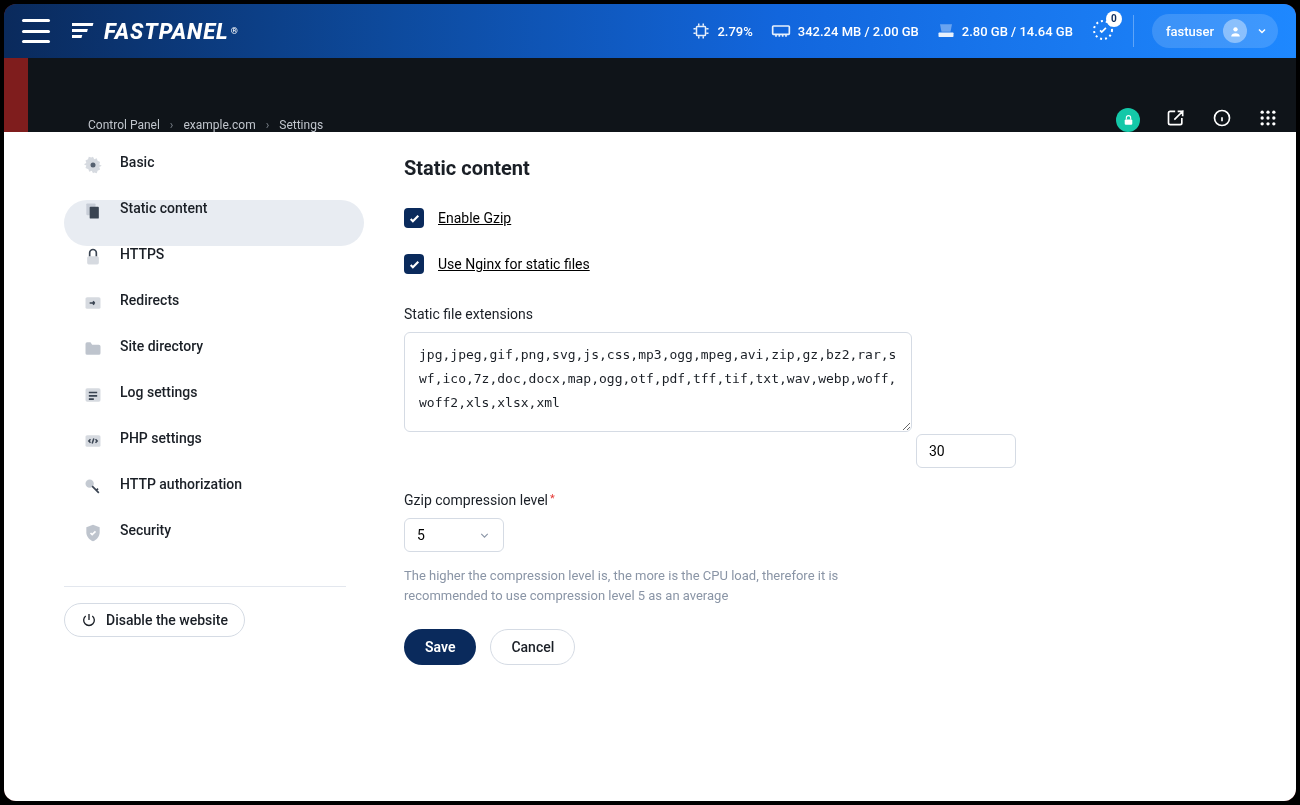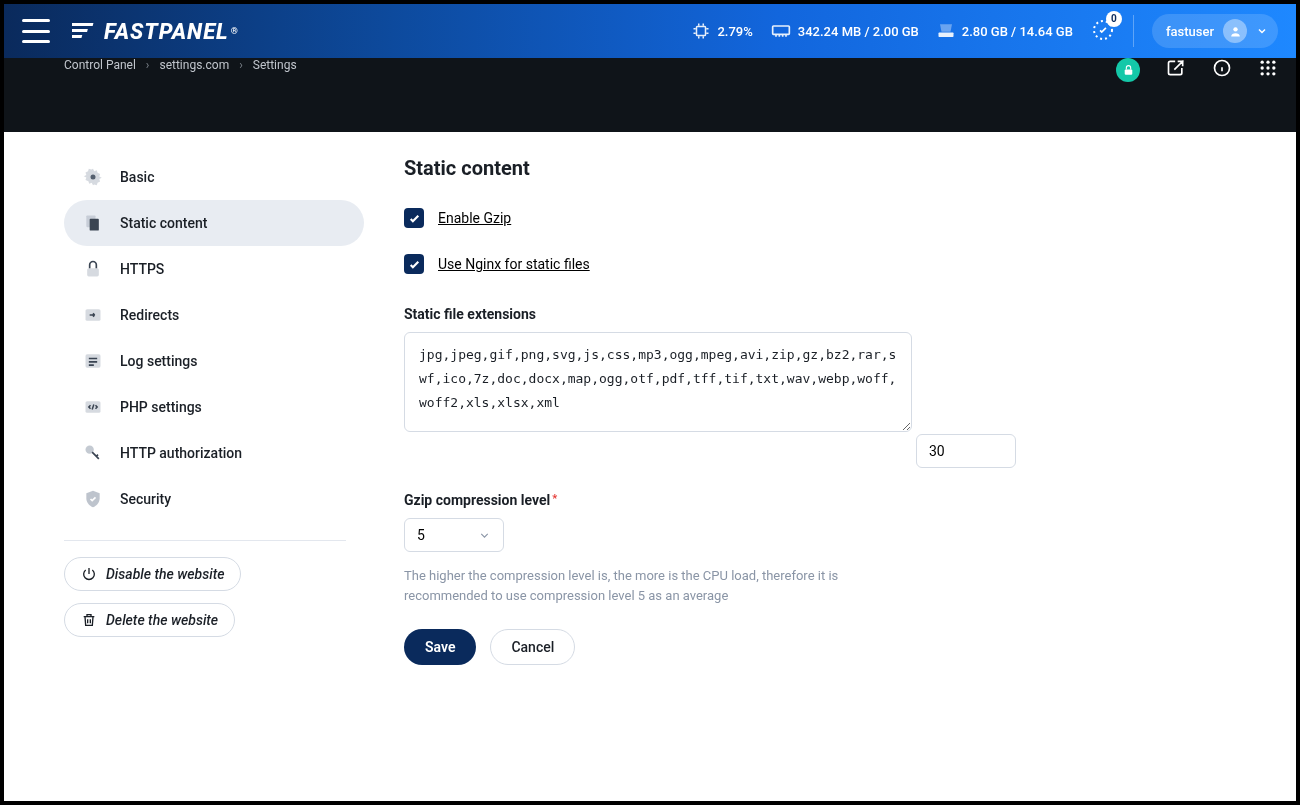--- a/index.html
+++ b/index.html
@@ -1,54 +1,54 @@
 <!DOCTYPE html>
 <html><head>
 <meta charset="utf-8">
 <style>
 * { margin:0; padding:0; box-sizing:border-box; font-family:-apple-system,BlinkMacSystemFont,"Segoe UI",Roboto,sans-serif; }
 body { width:1300px; height:805px; background:#000; overflow:hidden; }
-.frame { position:absolute; inset:4px; background:#7f1d1d; border-radius:0; overflow:hidden; }
+.frame { position:absolute; inset:4px; background:#7f1d1d; border-radius:12px; overflow:hidden; }
 .topbar { height:54px; background:linear-gradient(90deg,#0a2a5c 0%,#0d4a9d 30%,#1266dd 60%,#1e88ff 100%); display:flex; align-items:center; padding:0 18px; color:#fff; }
 .hamburger { width:28px; height:24px; display:flex; flex-direction:column; justify-content:space-between; cursor:pointer; margin-right:22px; }
 .hamburger span { background:#fff; height:3px; border-radius:2px; }
 .logo { display:flex; align-items:center; font-weight:800; font-size:22px; letter-spacing:1px; font-style:italic; }
 .logo-ic { margin-right:6px; }
 .logo sup { font-size:9px; margin-left:2px; font-style:normal; }
 .top-right { margin-left:auto; display:flex; align-items:center; gap:18px; font-size:13px; font-weight:500; }
 .stat { display:flex; align-items:center; gap:7px; }
 .stat svg { opacity:.9; }
 .notif { position:relative; cursor:pointer; }
 .notif-badge { position:absolute; top:-7px; right:-7px; background:#fff; color:#0a2a5c; border-radius:50%; width:16px; height:16px; font-size:10px; font-weight:700; display:flex; align-items:center; justify-content:center; }
 .vdiv { width:1px; height:32px; background:rgba(255,255,255,.3); }
 .user-chip { display:flex; align-items:center; gap:9px; background:rgba(255,255,255,.15); border-radius:18px; padding:5px 10px 5px 14px; cursor:pointer; font-size:13px; }
 .avatar { width:24px; height:24px; background:rgba(255,255,255,.4); border-radius:50%; display:flex; align-items:center; justify-content:center; }
-.subheader { height:74px; background:#0f1419; color:#fff; display:flex; align-items:flex-start; padding:0 18px 0 60px; }
+.subheader { height:74px; background:#0f1419; color:#fff; display:flex; align-items:flex-end; padding:0 18px 0 60px;margin-left:24px; }
 .sub-left { display:flex; flex-direction:column; gap:3px; }
 .breadcrumb { display:flex; align-items:center; gap:10px; font-size:12px; color:#c0c5cc; }
 .crumb { cursor:pointer; }
 .chev { color:#7a8088; }
 .page-title { display:flex; align-items:center; gap:10px; font-size:22px; font-weight:600; }
 .pt-ic { opacity:.7; }
 .sub-right { margin-left:auto; display:flex; align-items:center; gap:26px; }
 .sub-right .ic-btn { cursor:pointer; color:#fff; }
 .badge-ssl { width:24px; height:24px; background:#14c8a8; border-radius:50%; display:flex; align-items:center; justify-content:center; }
 .content { position:absolute; top:128px; left:0; right:0; bottom:0; display:flex; overflow:auto; background:#fff; }
 .sidebar { width:360px; padding:22px 0 22px 60px; }
 .side-nav { list-style:none; }
-.side-item { display:flex; align-items:center; gap:16px; height:46px; padding:0 18px; border-radius:23px; cursor:pointer; font-size:14px; color:#1a1f26; font-weight:500; }
+.side-item { display:flex; gap:16px; height:46px; padding:0 18px; border-radius:23px; cursor:pointer; font-size:14px; color:#1a1f26; font-weight:500; }
 .side-item.active { background:#e8ecf2; }
 .side-item .nav-ic { width:22px; height:22px; display:flex; align-items:center; justify-content:center; color:#8a95a6; }
 .side-sep { border:none; border-top:1px solid #e3e7ee; margin:18px 18px 16px 0; }
-.side-btn { display:inline-flex; align-items:center; gap:9px; border:1px solid #d5dbe4; background:#fff; border-radius:18px; padding:8px 16px; font-size:14px; font-weight:500; cursor:pointer; margin-bottom:12px; color:#1a1f26;font-style:italic; }
+.side-btn { display:inline-flex; align-items:center; gap:9px; border:1px solid #d5dbe4; background:#fff; border-radius:18px; padding:8px 16px; font-size:14px; font-weight:500; cursor:pointer; margin-bottom:12px; color:#1a1f26; }
 .main { flex:1; padding:24px 40px 40px 40px; max-width:920px; }
 .main h1 { font-size:20px; font-weight:700; margin-bottom:28px; color:#1a1f26; }
 .chk-row { display:flex; align-items:center; gap:14px; margin-bottom:26px; font-size:14px;text-decoration:underline; }
 .chk { width:20px; height:20px; background:#0a2a5c; border-radius:4px; display:flex; align-items:center; justify-content:center; cursor:pointer; }
-.field-label { font-size:14px; font-weight:700; color:#1a1f26; margin-bottom:10px; display:block; }
+.field-label { font-size:14px; font-weight:400; color:#1a1f26; margin-bottom:10px; display:block; }
 .req { color:#e53935; font-size:11px; vertical-align:top; margin-left:2px; }
 .txtarea { width:508px; height:100px; border:1px solid #d5dbe4; border-radius:6px; padding:10px 14px; font-family:Menlo,Consolas,monospace; font-size:13px; line-height:1.85; resize:both; color:#1a1f26; margin-bottom:24px; }
 .num-input { width:100px; height:34px; border:1px solid #d5dbe4; border-radius:6px; padding:8px 12px; font-size:14px; margin-bottom:24px; }
 .select-wrap { position:relative; width:100px; margin-bottom:14px; }
 .select-input { width:100%; height:34px; border:1px solid #d5dbe4; border-radius:6px; padding:0 12px; font-size:14px; background:#fff; text-align:left; cursor:pointer; display:flex; align-items:center; justify-content:space-between; }
 .help { font-size:13px; color:#8a95a6; line-height:1.5; max-width:480px; margin-bottom:24px; }
 .btns { display:flex; gap:14px; }
 .btn { border-radius:18px; padding:9px 20px; font-size:14px; font-weight:600; cursor:pointer; border:1px solid transparent; }
 .btn-primary { background:#0a2a5c; color:#fff; }
 .btn-secondary { background:#fff; color:#1a1f26; border-color:#d5dbe4; font-weight:500; }
@@ -118,21 +118,21 @@
           </svg>
       </div>
     </div>
   </div>
 
   <div class="subheader">
     <div class="sub-left">
       <div class="breadcrumb">
         <span class="crumb">Control Panel</span>
         <span class="chev">›</span>
-        <span class="crumb">settings.com</span>
+        <span class="crumb">example.com</span>
         <span class="chev">›</span>
         <span class="crumb">Settings</span>
       </div>
     </div>
     <div class="sub-right">
       <span class="badge-ssl">
           <svg width="13" height="13" viewBox="0 0 24 24" fill="#fff">
             <rect x="5" y="10" width="14" height="10" rx="2"></rect>
             <path d="M8 10V7a4 4 0 118 0v3" fill="none" stroke="#fff" stroke-width="2"></path>
           </svg>
@@ -192,20 +192,28 @@
             <span class="nav-ic">
               <svg width="20" height="20" viewBox="0 0 24 24" fill="currentColor">
                 <rect x="3" y="5" width="18" height="14" rx="2" opacity=".35"></rect>
                 <path d="M8 12h6m0 0l-2-2m2 2l-2 2" stroke="#3a4452" stroke-width="2" fill="none"></path>
               </svg>
             </span>
             <span>Redirects</span>
           </li>
         <li class="side-item">
             <span class="nav-ic">
+              <svg width="20" height="20" viewBox="0 0 24 24" fill="currentColor" opacity=".55">
+                <path d="M3 6a2 2 0 012-2h4l2 3h8a2 2 0 012 2v8a2 2 0 01-2 2H5a2 2 0 01-2-2z"></path>
+              </svg>
+            </span>
+            <span>Site directory</span>
+          </li>
+        <li class="side-item">
+            <span class="nav-ic">
               <svg width="20" height="20" viewBox="0 0 24 24" fill="currentColor">
                 <rect x="3" y="4" width="18" height="16" rx="2" opacity=".35"></rect>
                 <path d="M7 9h10M7 13h10M7 17h6" stroke="#3a4452" stroke-width="2"></path>
               </svg>
             </span>
             <span>Log settings</span>
           </li>
         <li class="side-item">
             <span class="nav-ic">
               <svg width="20" height="20" viewBox="0 0 24 24" fill="currentColor">
@@ -234,26 +242,20 @@
             <span>Security</span>
           </li>
       </ul>
       <hr class="side-sep">
       <button class="side-btn">
           <svg width="16" height="16" viewBox="0 0 24 24" fill="none" stroke="#1a1f26" stroke-width="2">
             <path d="M12 3v9M7 6a8 8 0 1010 0"></path>
           </svg>
           <span>Disable the website</span>
         </button><br>
-      <button class="side-btn">
-          <svg width="16" height="16" viewBox="0 0 24 24" fill="none" stroke="#1a1f26" stroke-width="2">
-            <path d="M4 7h16M9 7V4h6v3M6 7l1 13h10l1-13M10 11v6M14 11v6"></path>
-          </svg>
-          <span>Delete the website</span>
-        </button>
     </div>
 
     <div class="main">
       <h1>Static content</h1>
 
       <div class="chk-row">
         <span class="chk">
             <svg width="13" height="13" viewBox="0 0 24 24" fill="none" stroke="#fff" stroke-width="4">
               <path d="M5 13l4 4L19 7"></path>
             </svg>

